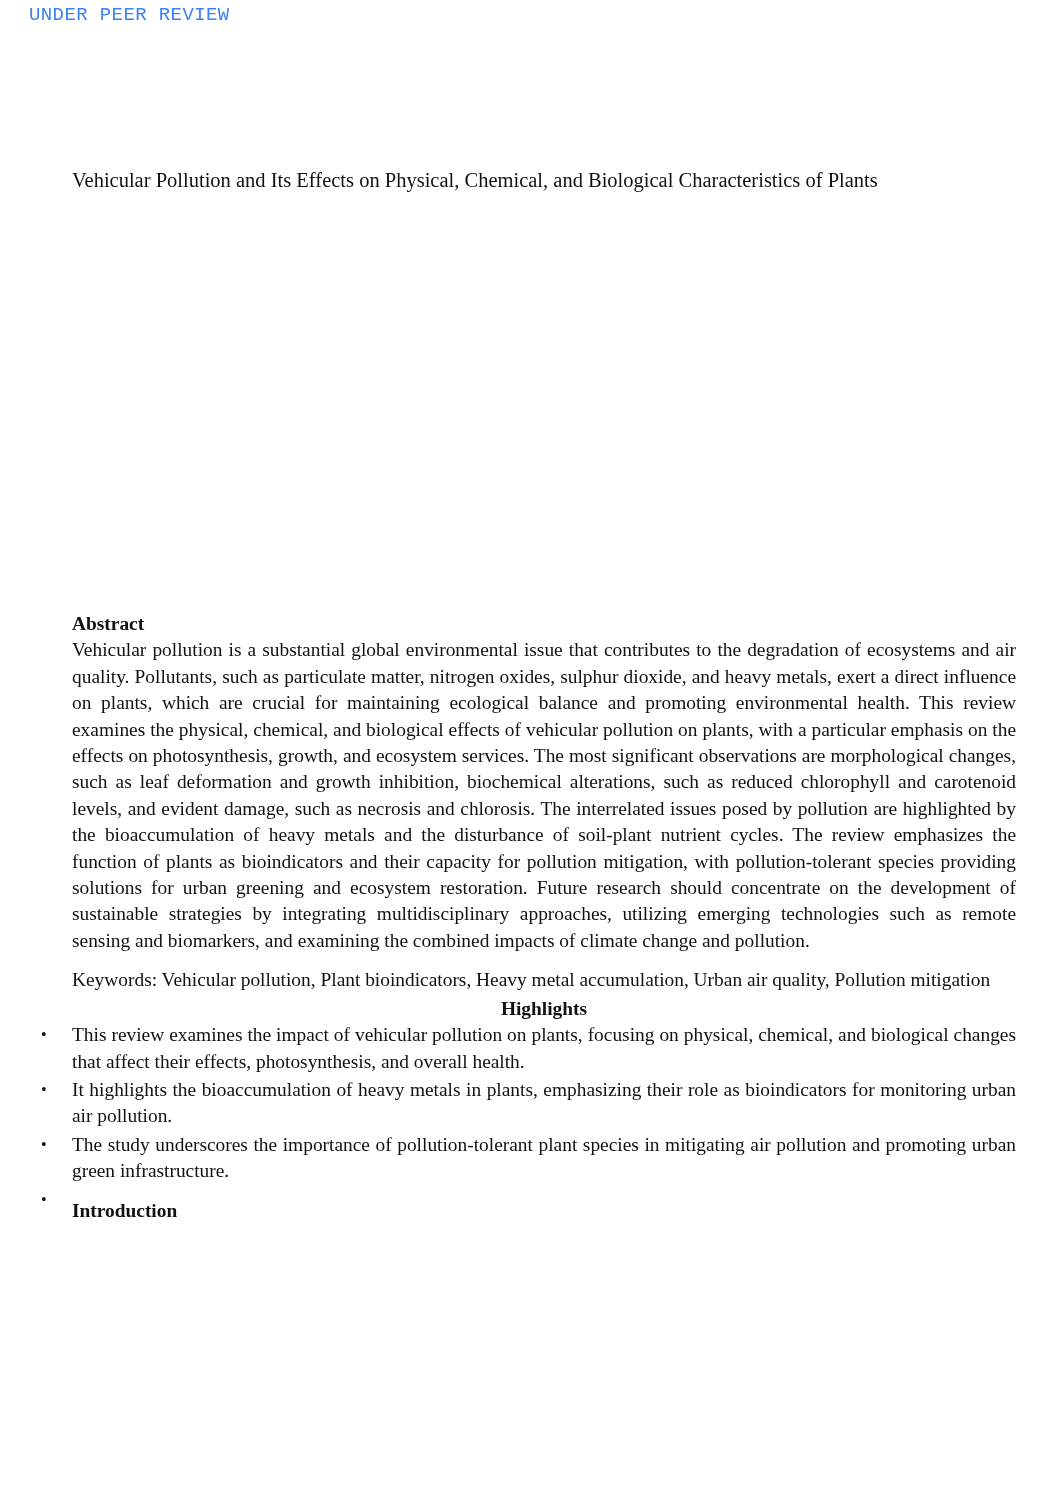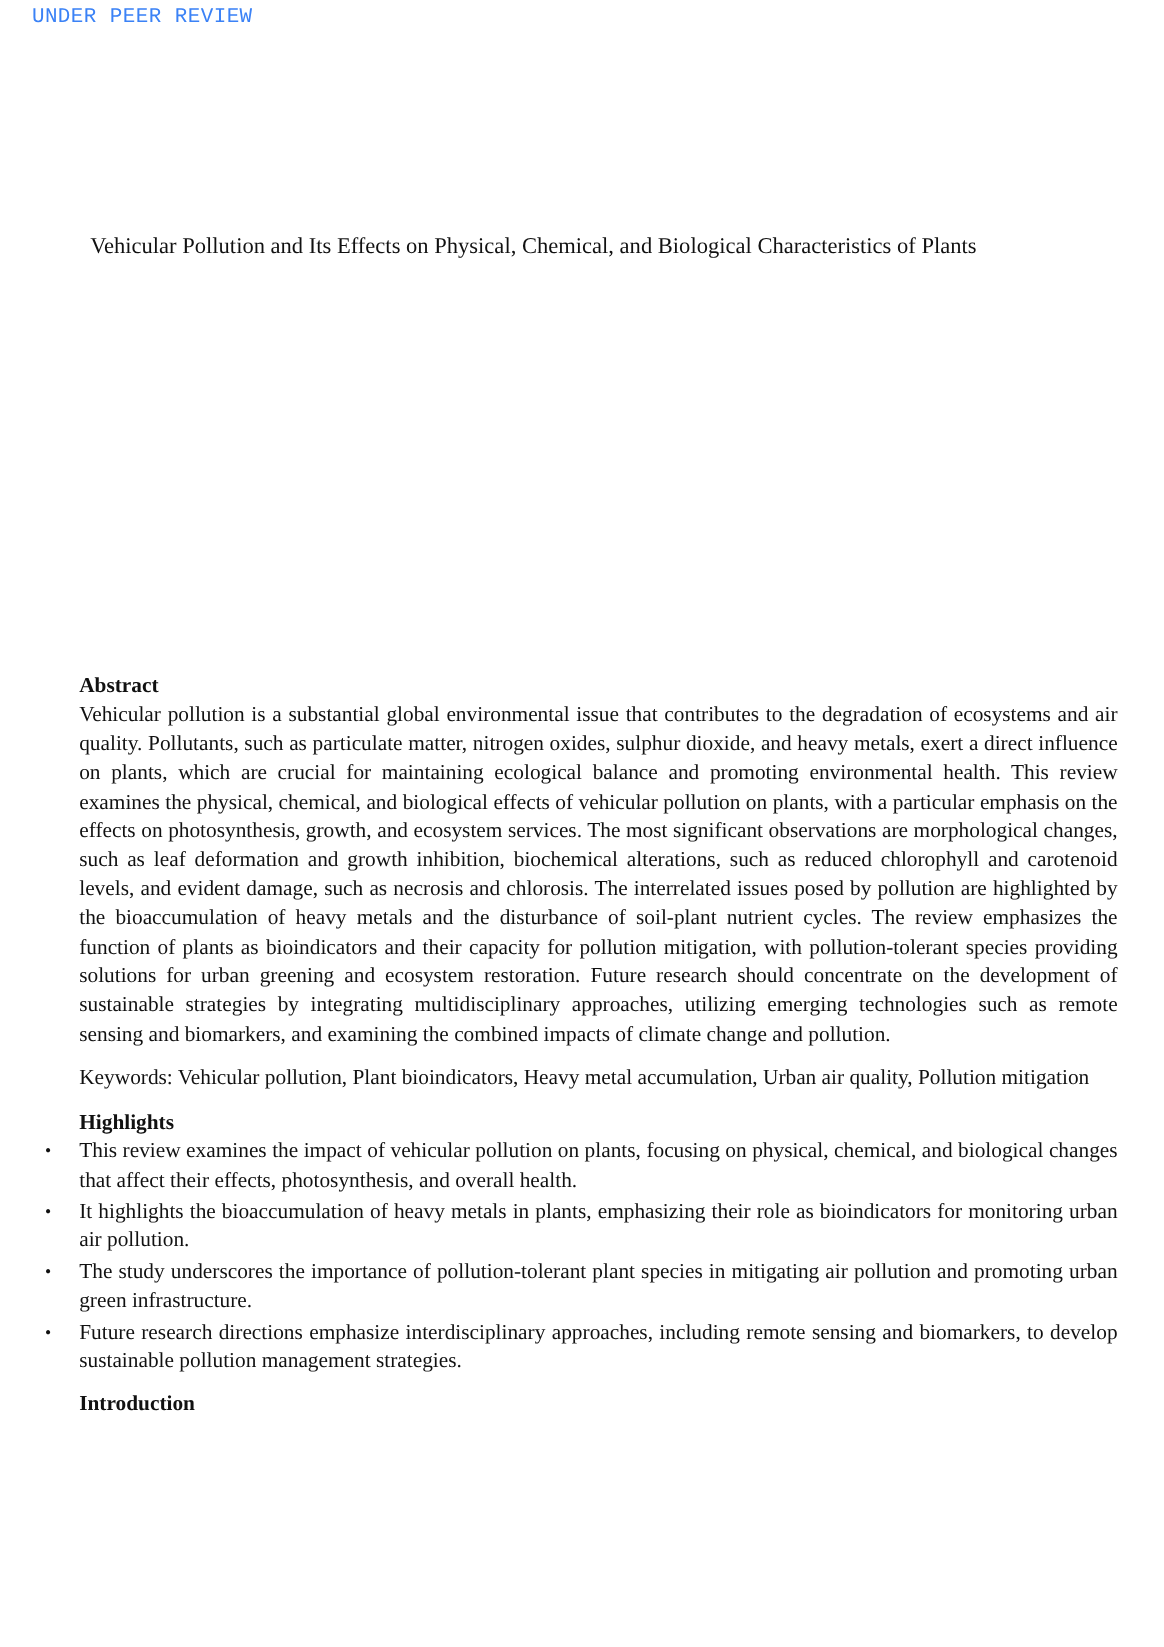--- a/index.html
+++ b/index.html
@@ -22,27 +22,26 @@
     font-family: "Liberation Mono", "DejaVu Sans Mono", monospace;
     font-size: 19px;
     letter-spacing: 0.4px;
     color: #3b82f6;
     line-height: 22px;
     white-space: nowrap;
     margin-left: 29px;
   }
   .title {
     position: absolute;
-    left: 82px;
+    left: 72px;
     top: 167px;
     font-size: 20.5px;
     line-height: 26px;
     white-space: nowrap;
     color: #111;
-    margin-top: 44px;
   }
   .content {
     position: absolute;
     left: 72px;
     top: 611px;
     width: 944px;
     font-size: 19.4px;
     line-height: 26.4px;
   }
   .heading {
@@ -54,21 +53,22 @@
     margin: 0;
   }
   .keywords {
     margin: 13px 0 0 0;
     text-align: justify;
   }
   .keywords .kw-label {
     font-weight: normal;
   }
   .highlights-heading {
-    margin-top: 14px;
+    margin-top: 2px;
+    text-align: center;
   }
   .hl-list {
     list-style: none;
     margin: 0;
     padding: 0;
   }
   .hl-item {
     position: relative;
     text-align: justify;
     margin: 0;
@@ -112,19 +112,18 @@
       <li class="hl-item">
         <span class="bullet">•</span>
         <span>It highlights the bioaccumulation of heavy metals in plants, emphasizing their role as bioindicators for monitoring urban air pollution.</span>
       </li>
       <li class="hl-item">
         <span class="bullet">•</span>
         <span>The study underscores the importance of pollution-tolerant plant species in mitigating air pollution and promoting urban green infrastructure.</span>
       </li>
       <li class="hl-item">
         <span class="bullet">•</span>
-        <span>Future research directions emphasize interdisciplinary approaches, including remote sensing and biomarkers, to develop sustainable pollution management strategies.</span>
       </li>
     </ul>
   </section>
 
   <p class="heading intro-heading">Introduction</p>
 </div>
 
 </body></html>

